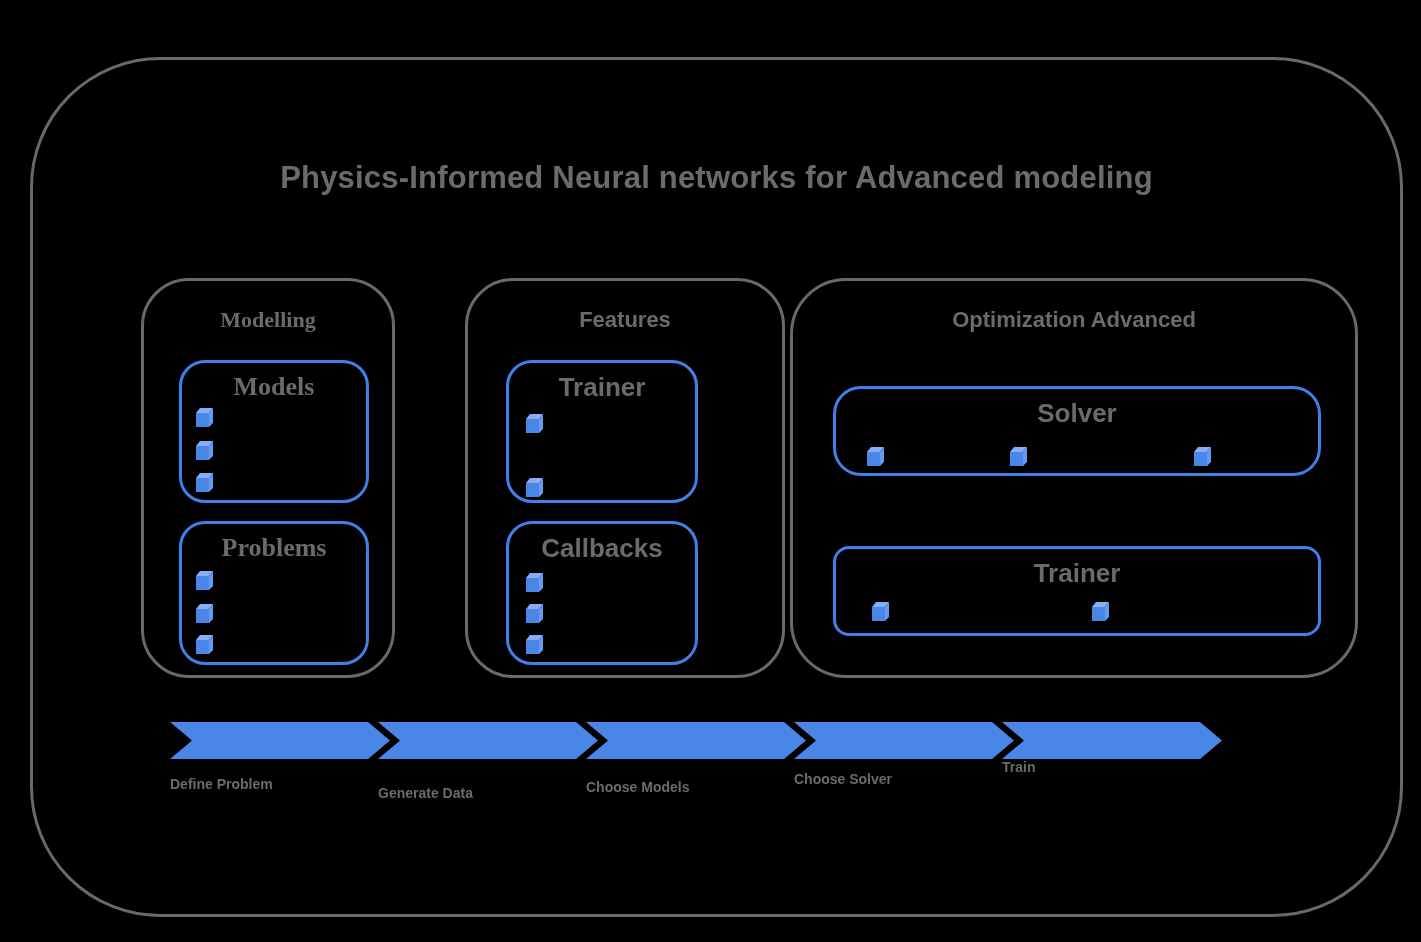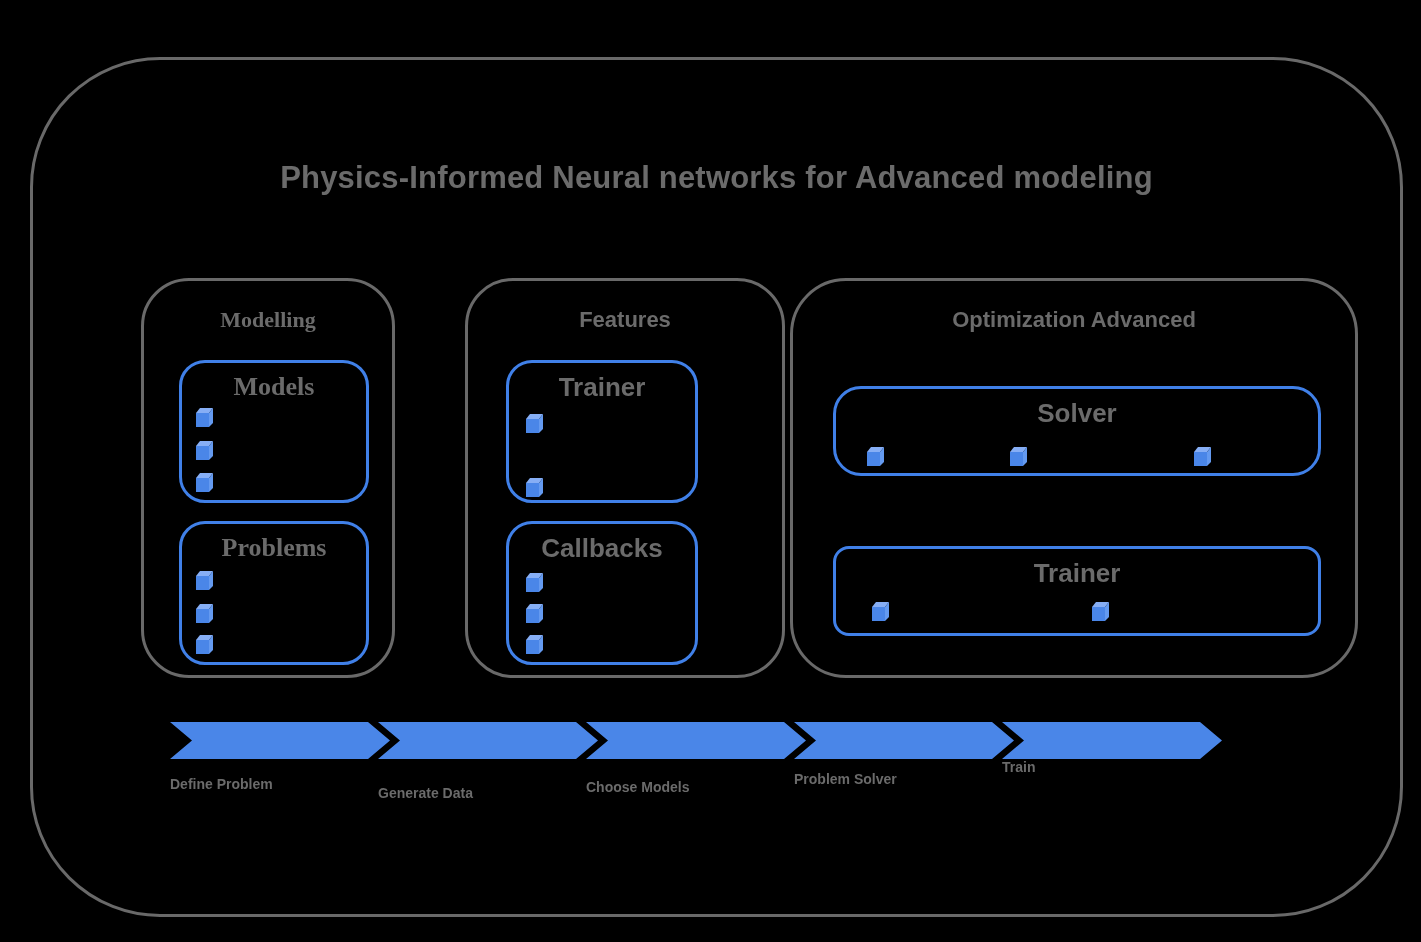--- a/index.html
+++ b/index.html
@@ -223,20 +223,20 @@
     <div class="step step2">
       <div class="chev"></div>
       <div class="step-label">Generate Data</div>
     </div>
     <div class="step step3">
       <div class="chev"></div>
       <div class="step-label">Choose Models</div>
     </div>
     <div class="step step4">
       <div class="chev"></div>
-      <div class="step-label">Problem Solver</div>
+      <div class="step-label">Choose Solver</div>
     </div>
     <div class="step step5">
       <div class="chev"></div>
       <div class="step-label">Train</div>
     </div>
   </div>
 </div>
 
 </body></html>

